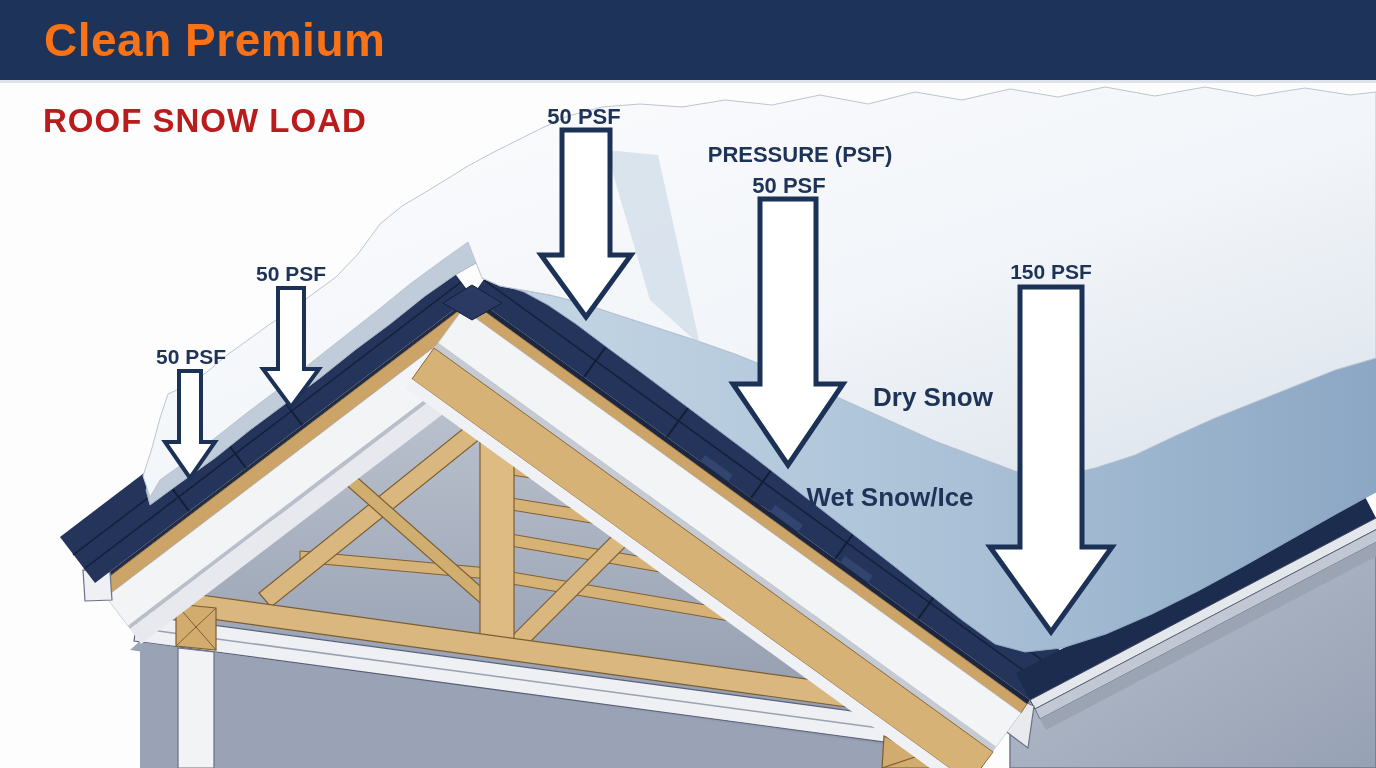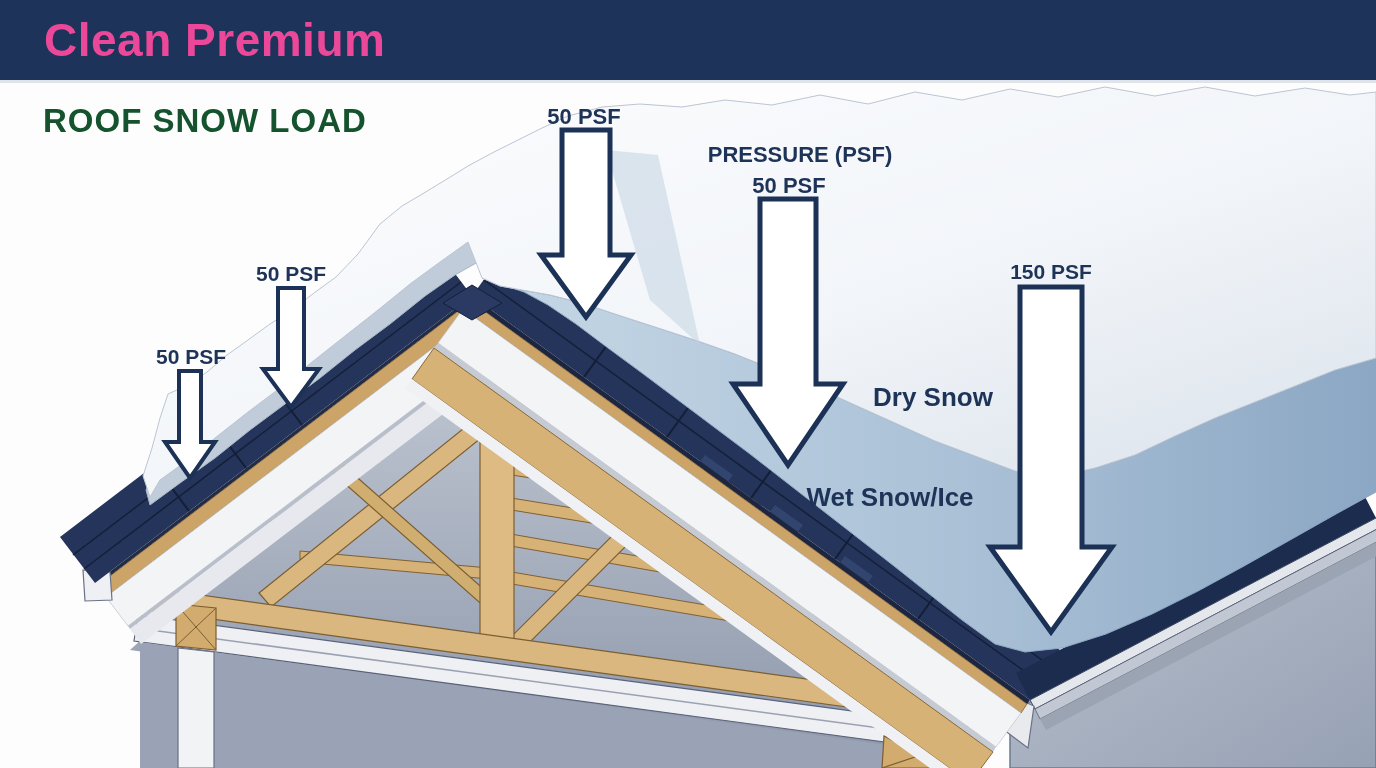--- a/index.html
+++ b/index.html
@@ -6,26 +6,26 @@
   .canvas{
     position:relative;width:1376px;height:768px;overflow:hidden;
     background:#fdfdfe;font-family:"Liberation Sans",sans-serif;
   }
   .banner{
     position:absolute;left:0;top:0;width:100%;height:83px;
     background:#1e3359;border-bottom:3px solid #dfe3ea;box-sizing:border-box;
     display:flex;align-items:center;
   }
   .brand{
-    color:#ec4899;font-size:46px;font-weight:700;letter-spacing:.5px;
+    color:#f97316;font-size:46px;font-weight:700;letter-spacing:.5px;
     padding-left:44px;line-height:1;
   }
   .page-title{
     position:absolute;left:43px;top:97px;
-    color:#14532d;font-size:33px;font-weight:700;letter-spacing:1px;
+    color:#b91c1c;font-size:33px;font-weight:700;letter-spacing:1px;
     line-height:47px;white-space:nowrap;
   }
   svg.diagram{position:absolute;left:0;top:0;width:1376px;height:768px;}
   .lbl{fill:#1d3357;font-family:"Liberation Sans",sans-serif;font-weight:700;}
   .lbl-sm{font-size:21px;}
   .lbl-md{font-size:22px;}
   .lbl-lg{font-size:26px;}
   .arrow{fill:#ffffff;stroke:#1c3156;stroke-linejoin:miter;}
 </style>
 </head>

